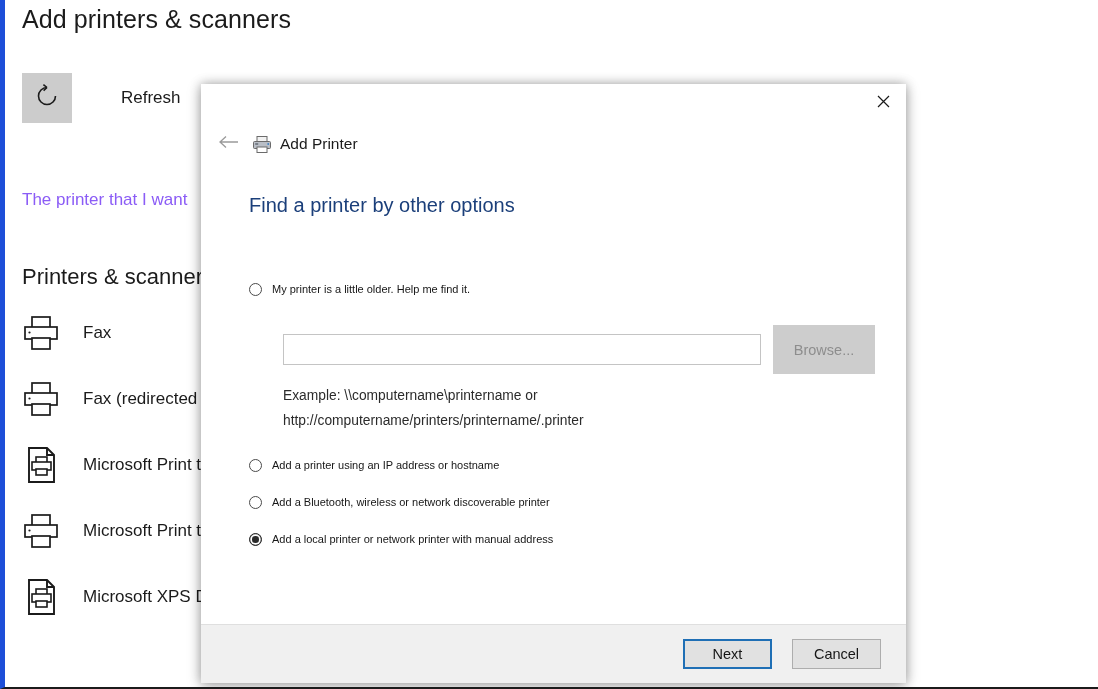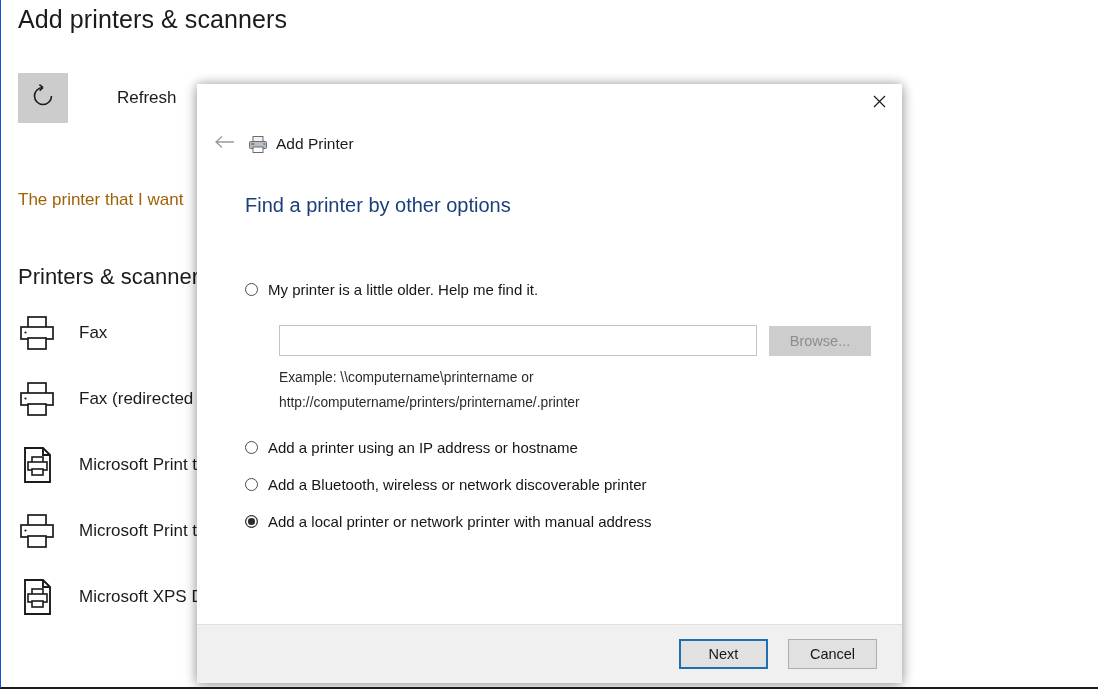--- a/index.html
+++ b/index.html
@@ -15,21 +15,21 @@
     position: relative;
   }
 
   
   #page-root {
     position: absolute;
     left: 0; top: 0;
     width: 1098px;
     height: 689px;
     background: #ffffff;
-    border-left: 1px solid #1d4ed8;
+    border-left: 5px solid #1d4ed8;
     border-bottom: 2px solid #1b1b1b;
     box-sizing: border-box;
     overflow: hidden;
   }
 
   .page-title {
     position: absolute;
     left: 17px;
     top: 5px;
     font-size: 25px;
@@ -61,21 +61,21 @@
     font-size: 17px;
     color: #1b1b1b;
     white-space: nowrap;
   }
 
   .printer-want-link {
     position: absolute;
     left: 17px;
     top: 190px;
     font-size: 17px;
-    color: #a16207;
+    color: #8b5cf6;
     white-space: nowrap;
   }
 
   .section-title {
     position: absolute;
     left: 17px;
     top: 264px;
     font-size: 22px;
     color: #1b1b1b;
     white-space: nowrap;
@@ -204,21 +204,21 @@
     content: "";
     position: absolute;
     left: 2px; top: 2px;
     width: 6.6px; height: 6.6px;
     border-radius: 50%;
     background: #2b2b2b;
     box-shadow: 0 0 0 1.7px #ffffff;
   }
   .opt-label {
     margin-left: 10px;
-    font-size: 15px;
+    font-size: 11px;
     color: #161616;
     white-space: nowrap;
     line-height: 21px;
   }
 
   .shared-row {
     display: flex;
     align-items: center;
     margin-top: 9px;
     margin-left: 34px;
@@ -231,21 +231,21 @@
     box-sizing: border-box;
     font-family: "Liberation Sans", sans-serif;
     font-size: 14px;
     color: #161616;
     padding: 0 6px;
     outline: none;
   }
   .browse-btn {
     margin-left: 12px;
     width: 102px;
-    height: 30px;
+    height: 49px;
     background: #cdcdcd;
     border: none;
     color: #8d8d8d;
     font-family: "Liberation Sans", sans-serif;
     font-size: 14.5px;
     box-sizing: border-box;
   }
 
   .example-text {
     margin-left: 34px;

